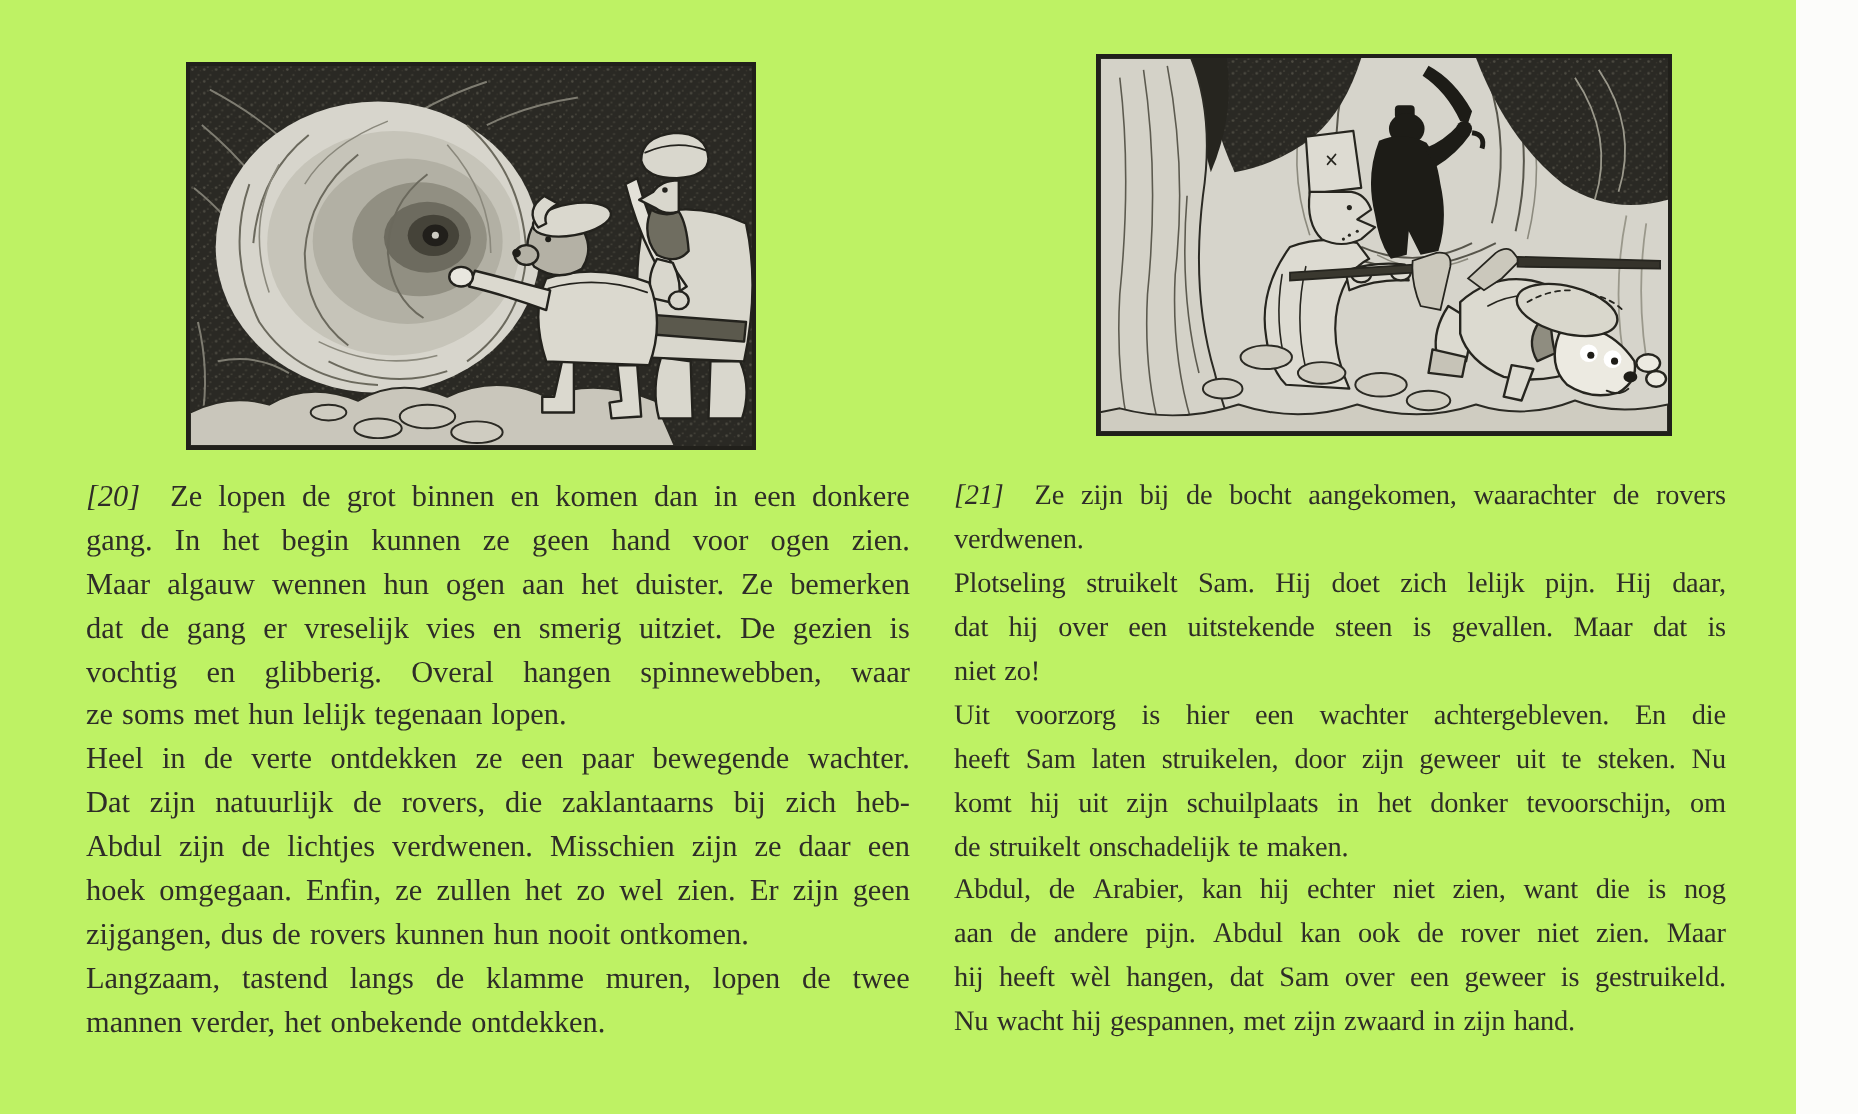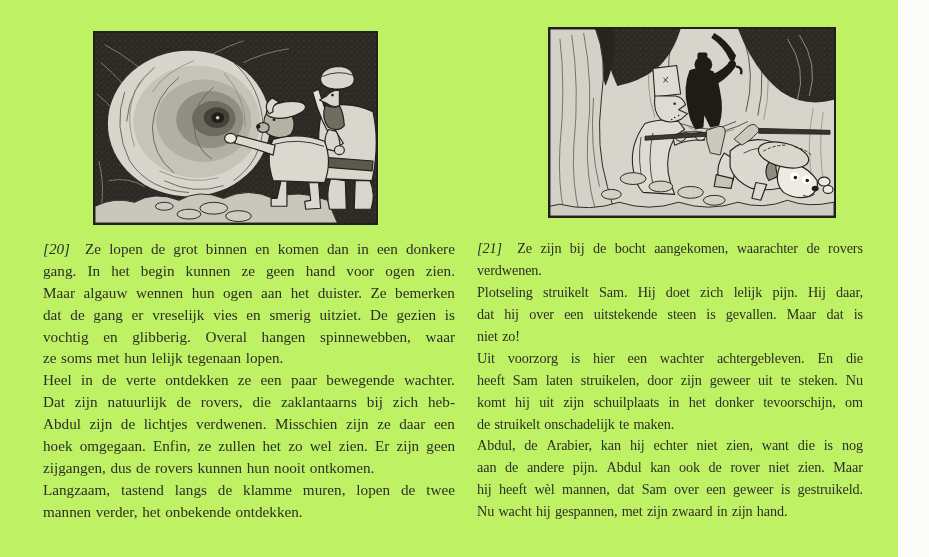--- a/index.html
+++ b/index.html
@@ -501,21 +501,21 @@
         <span>de</span>
         <span>rover</span>
         <span>niet</span>
         <span>zien.</span>
         <span>Maar</span>
       </div>
       <div class="line">
         <span>hij</span>
         <span>heeft</span>
         <span>wèl</span>
-        <span>mannen,</span>
+        <span>hangen,</span>
         <span>dat</span>
         <span>Sam</span>
         <span>over</span>
         <span>een</span>
         <span>geweer</span>
         <span>is</span>
         <span>gestruikeld.</span>
       </div>
       <div class="line last">
         <span>Nu</span>

